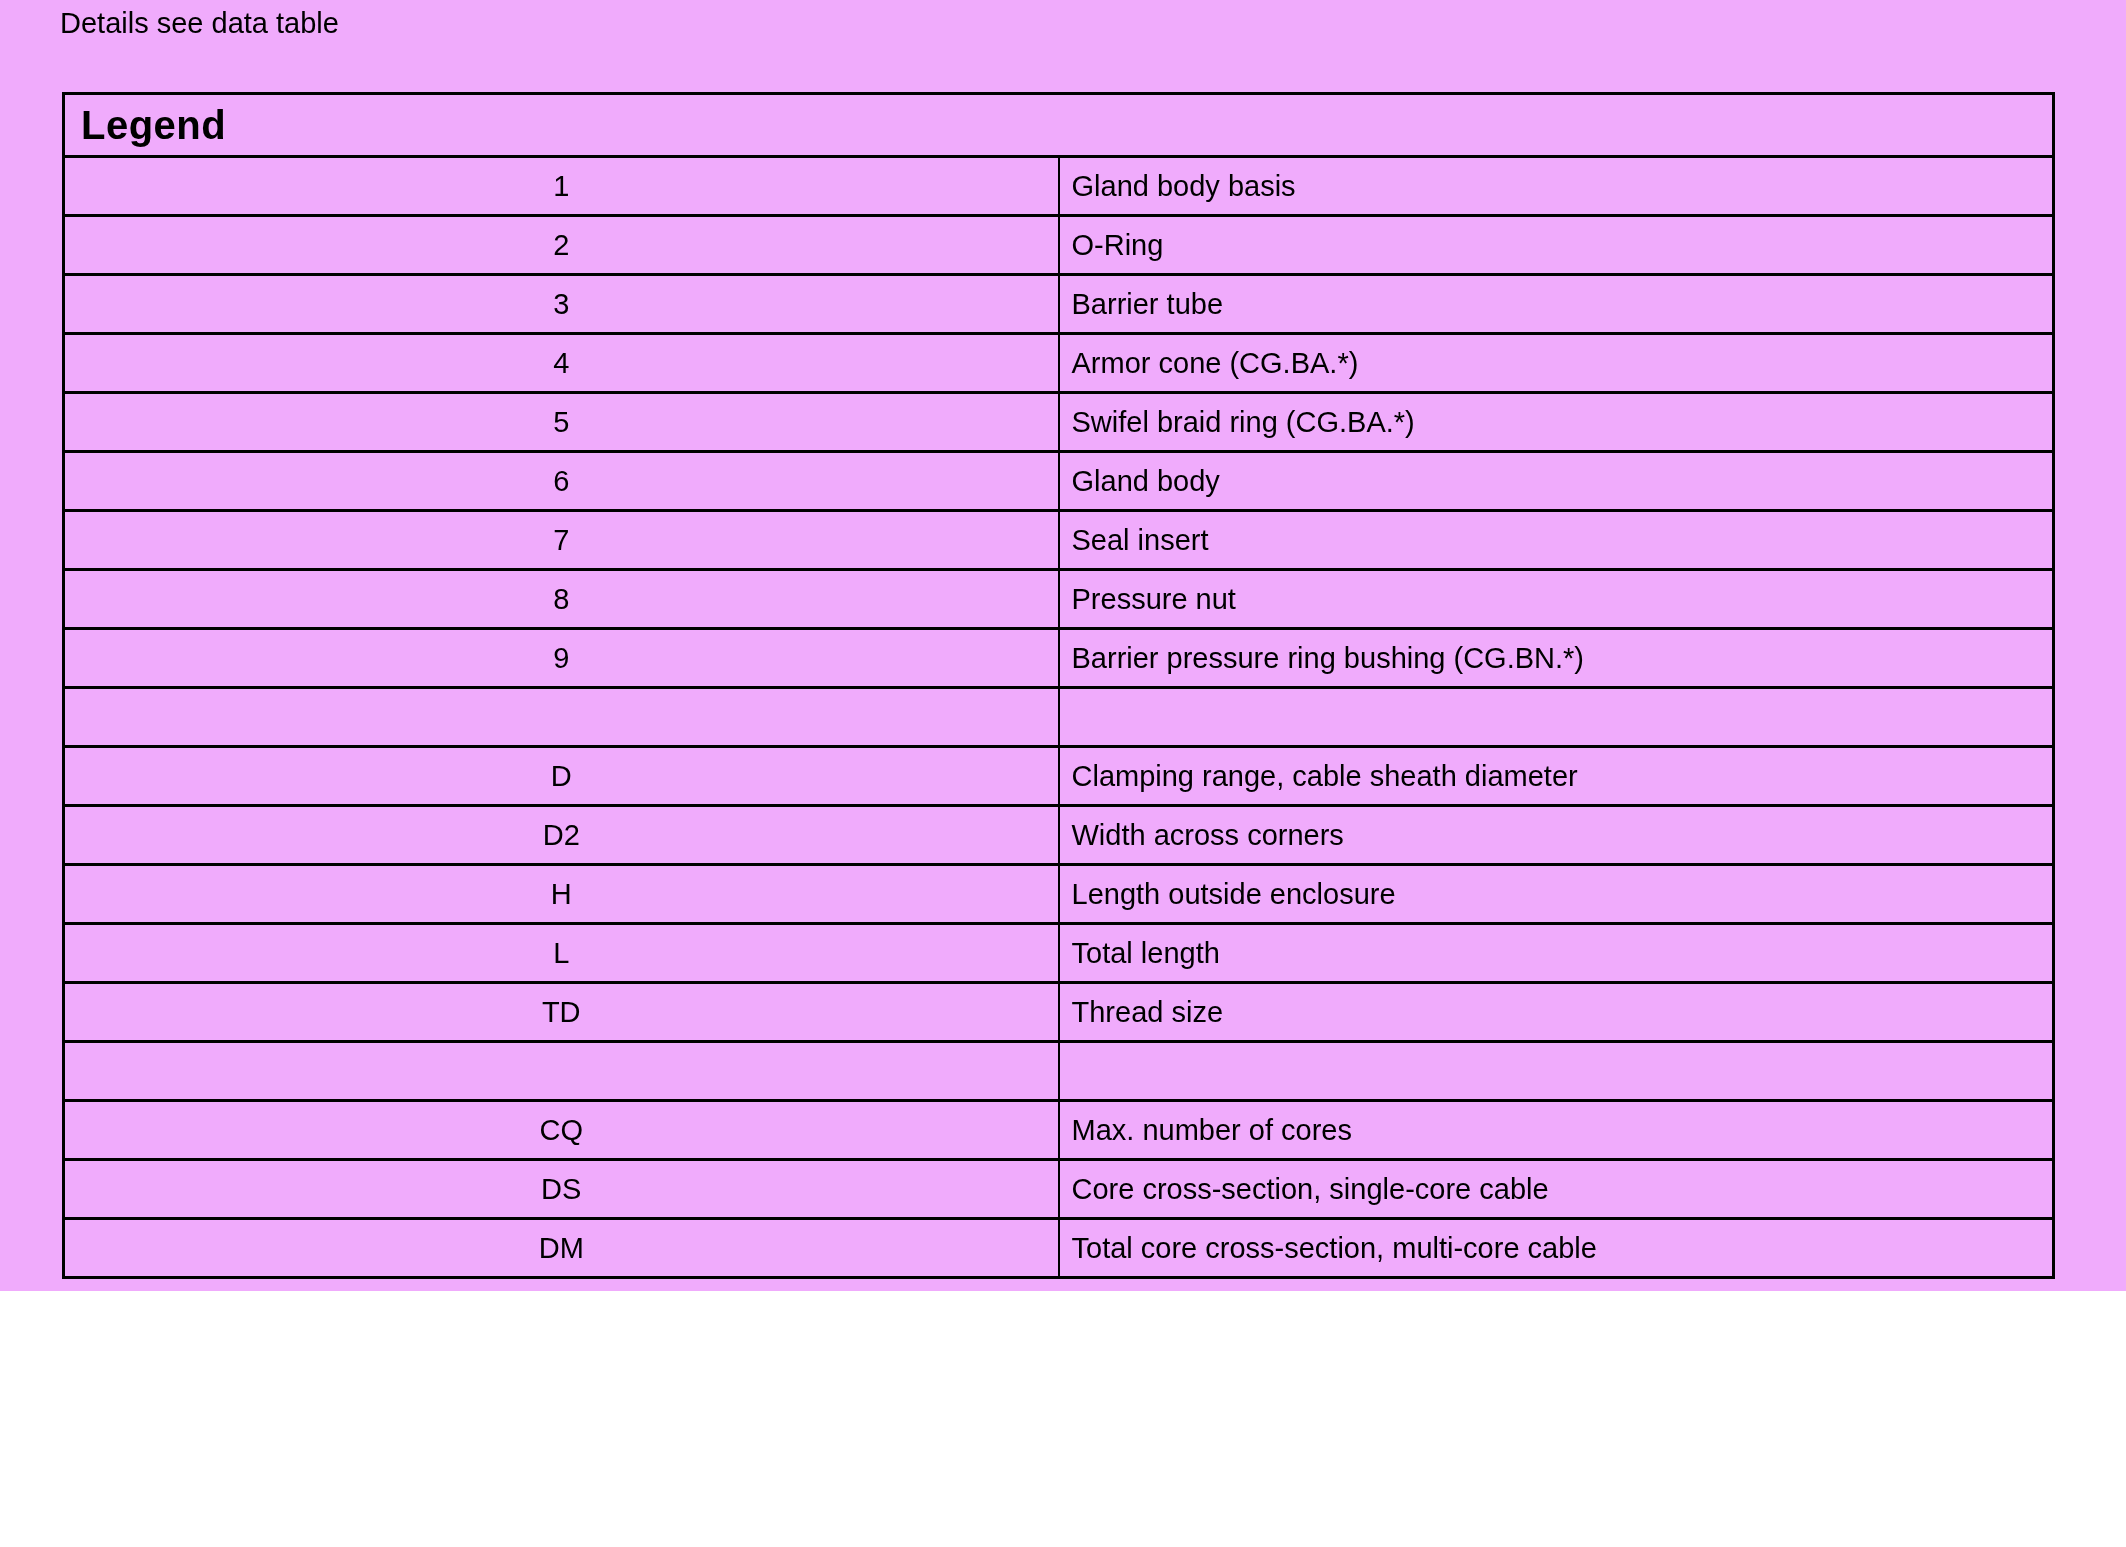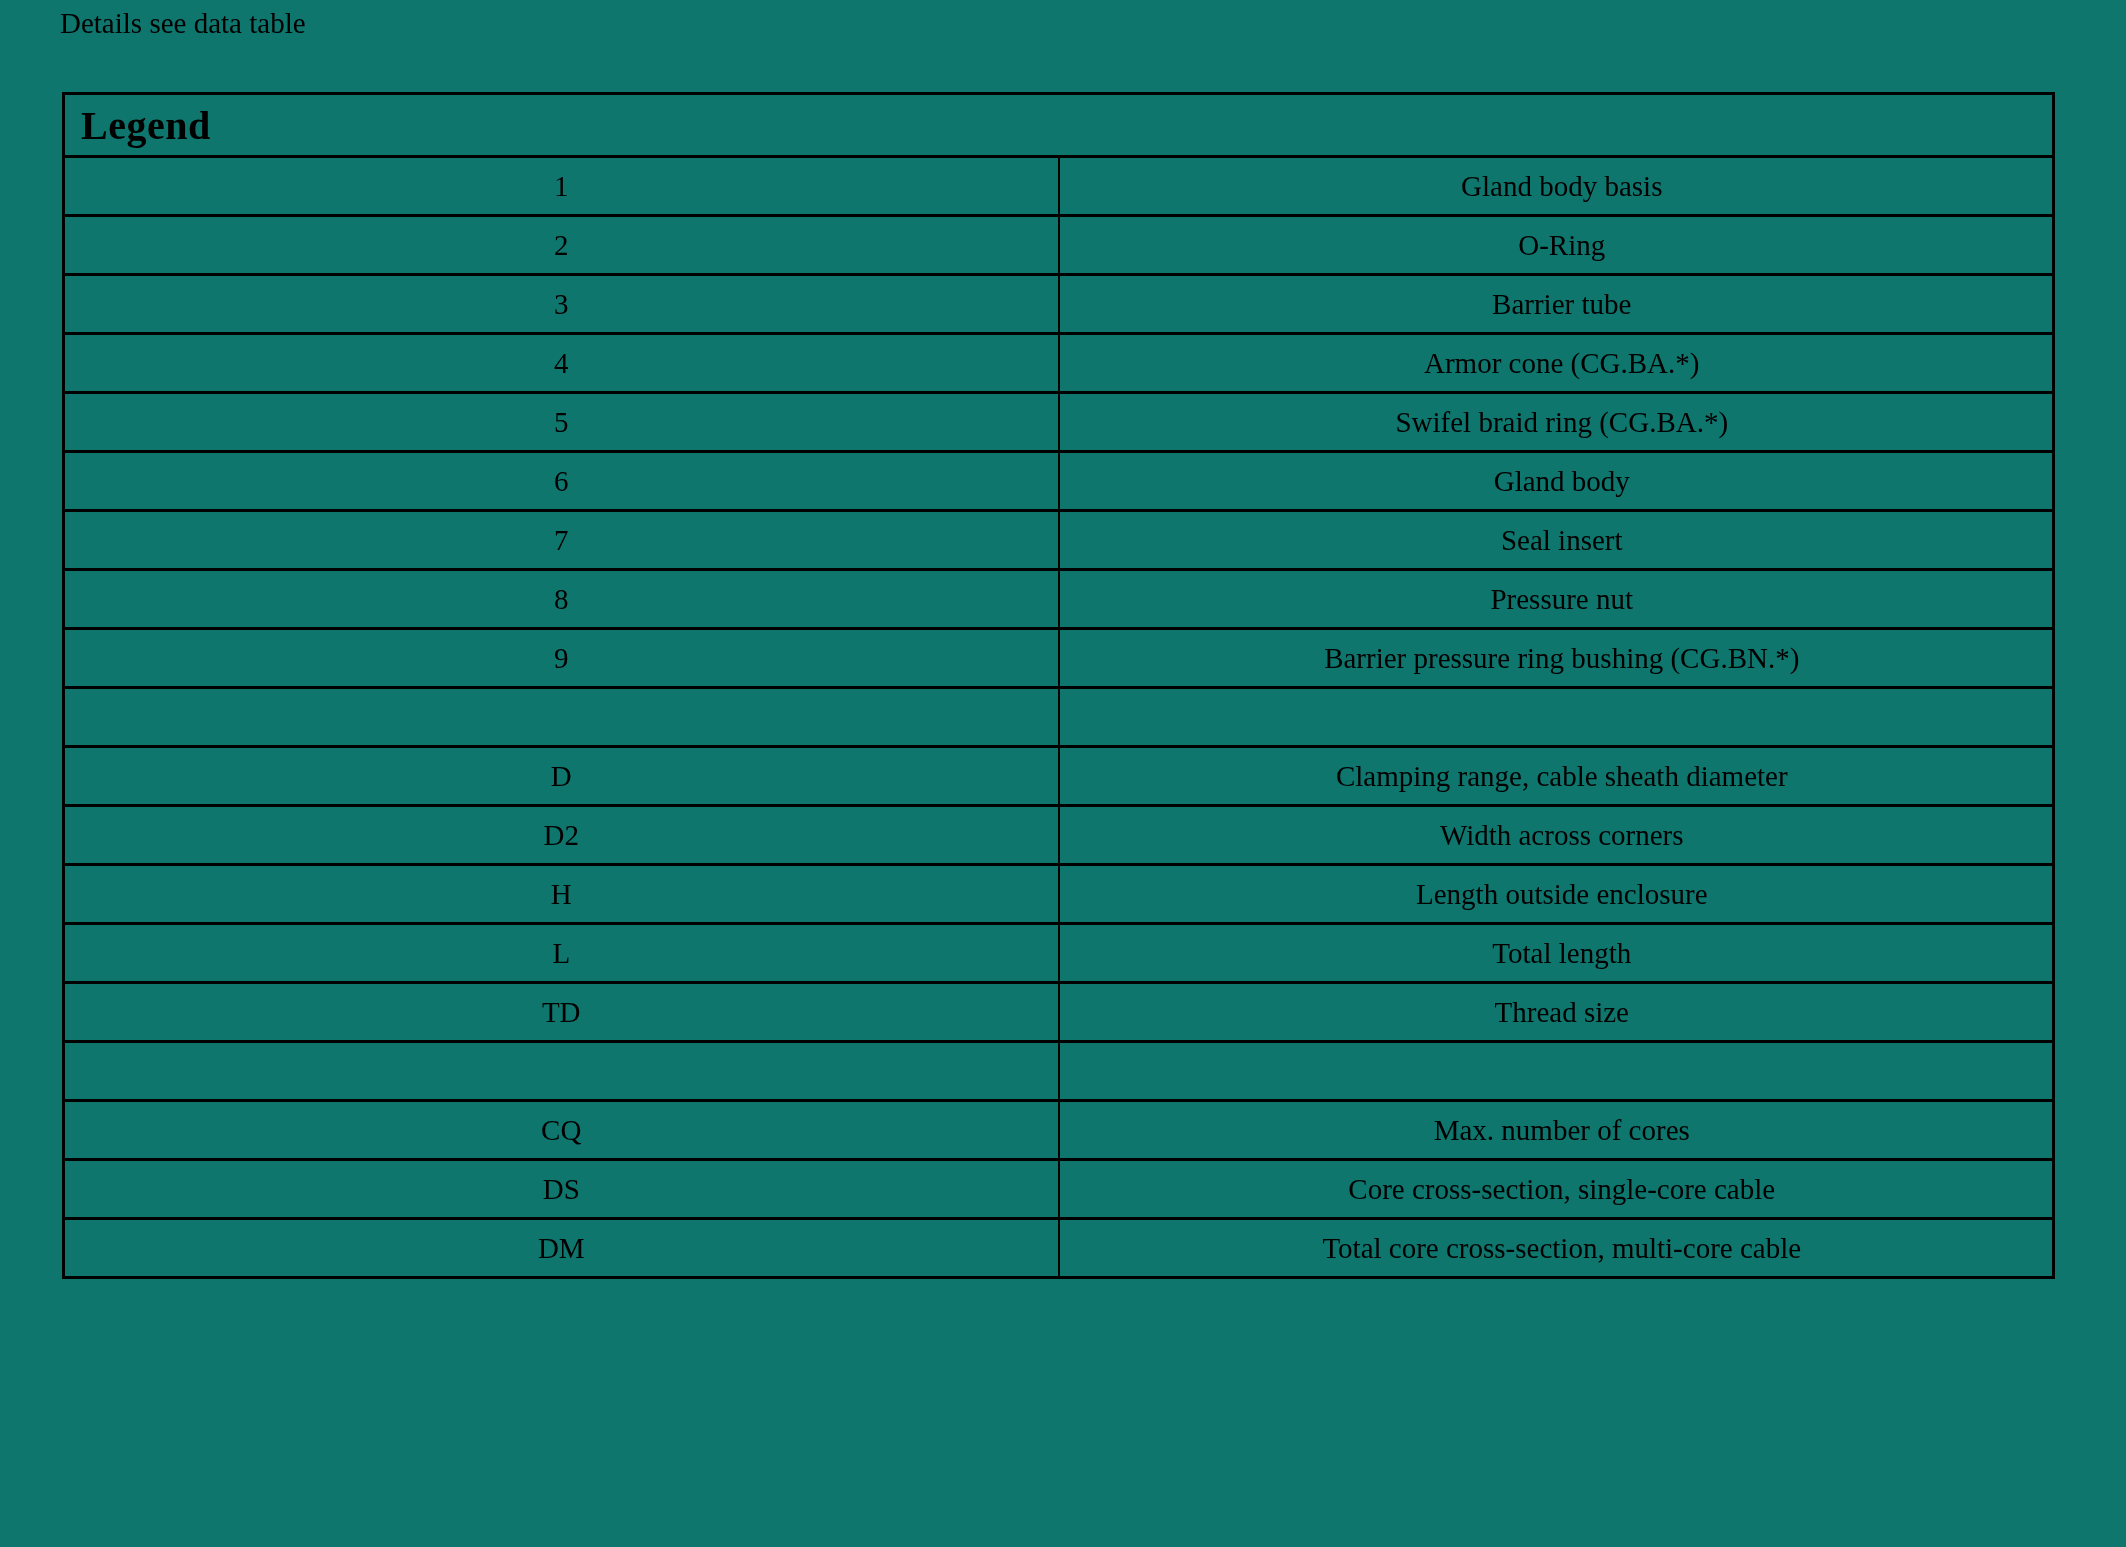--- a/index.html
+++ b/index.html
@@ -5,24 +5,23 @@
   html, body {
     margin: 0;
     padding: 0;
     background: #ffffff;
     color: #000000;
     font-family: "Liberation Sans", "DejaVu Sans", sans-serif;
   }
   .page {
     position: relative;
     width: 2126px;
-    height: 1547px;
-    background: #0f766e;
+    height: 1291px;
+    background: #f0abfc;
     overflow: hidden;
-    font-family: Liberation Serif, serif;
   }
   .note {
     position: absolute;
     left: 60px;
     top: 6px;
     font-size: 29px;
     line-height: 1.2;
     color: #000000;
     white-space: nowrap;
   }
@@ -53,21 +52,21 @@
     overflow: hidden;
     white-space: nowrap;
   }
   table.legend td.key {
     width: 290px;
     text-align: center;
     border-right: 2px solid #000000;
     padding: 0;
   }
   table.legend td.desc {
-    text-align: center;
+    text-align: left;
     padding: 0 0 0 12px;
   }
 </style>
 </head>
 <body>
 
 <div class="page">
 
   <div class="note">Details see data table</div>
 

